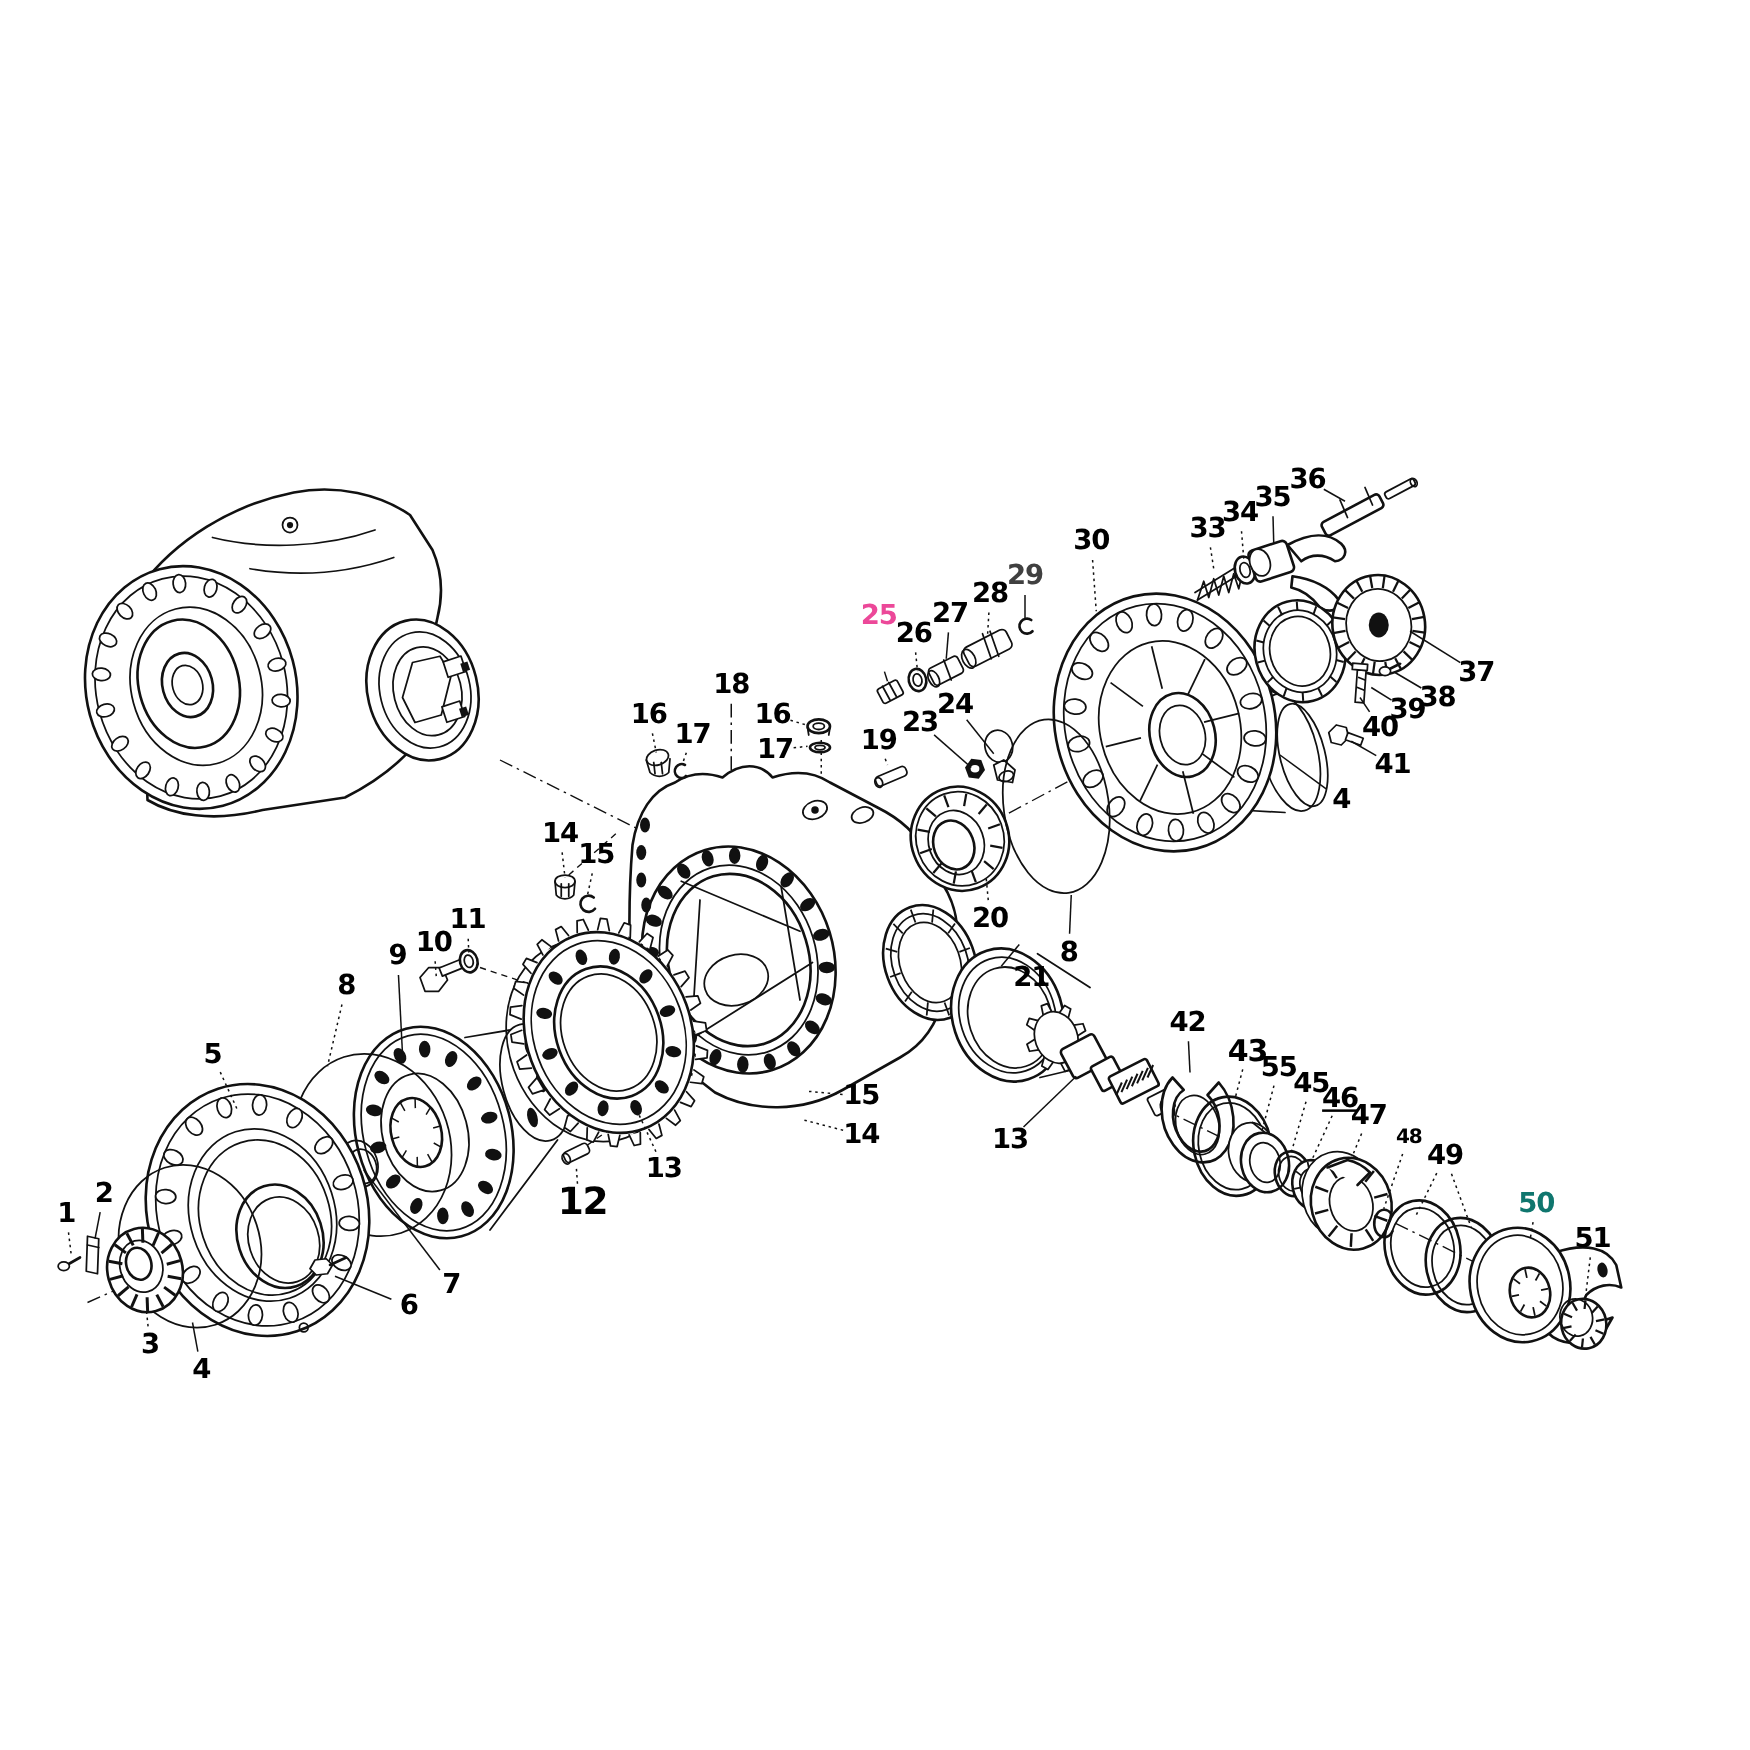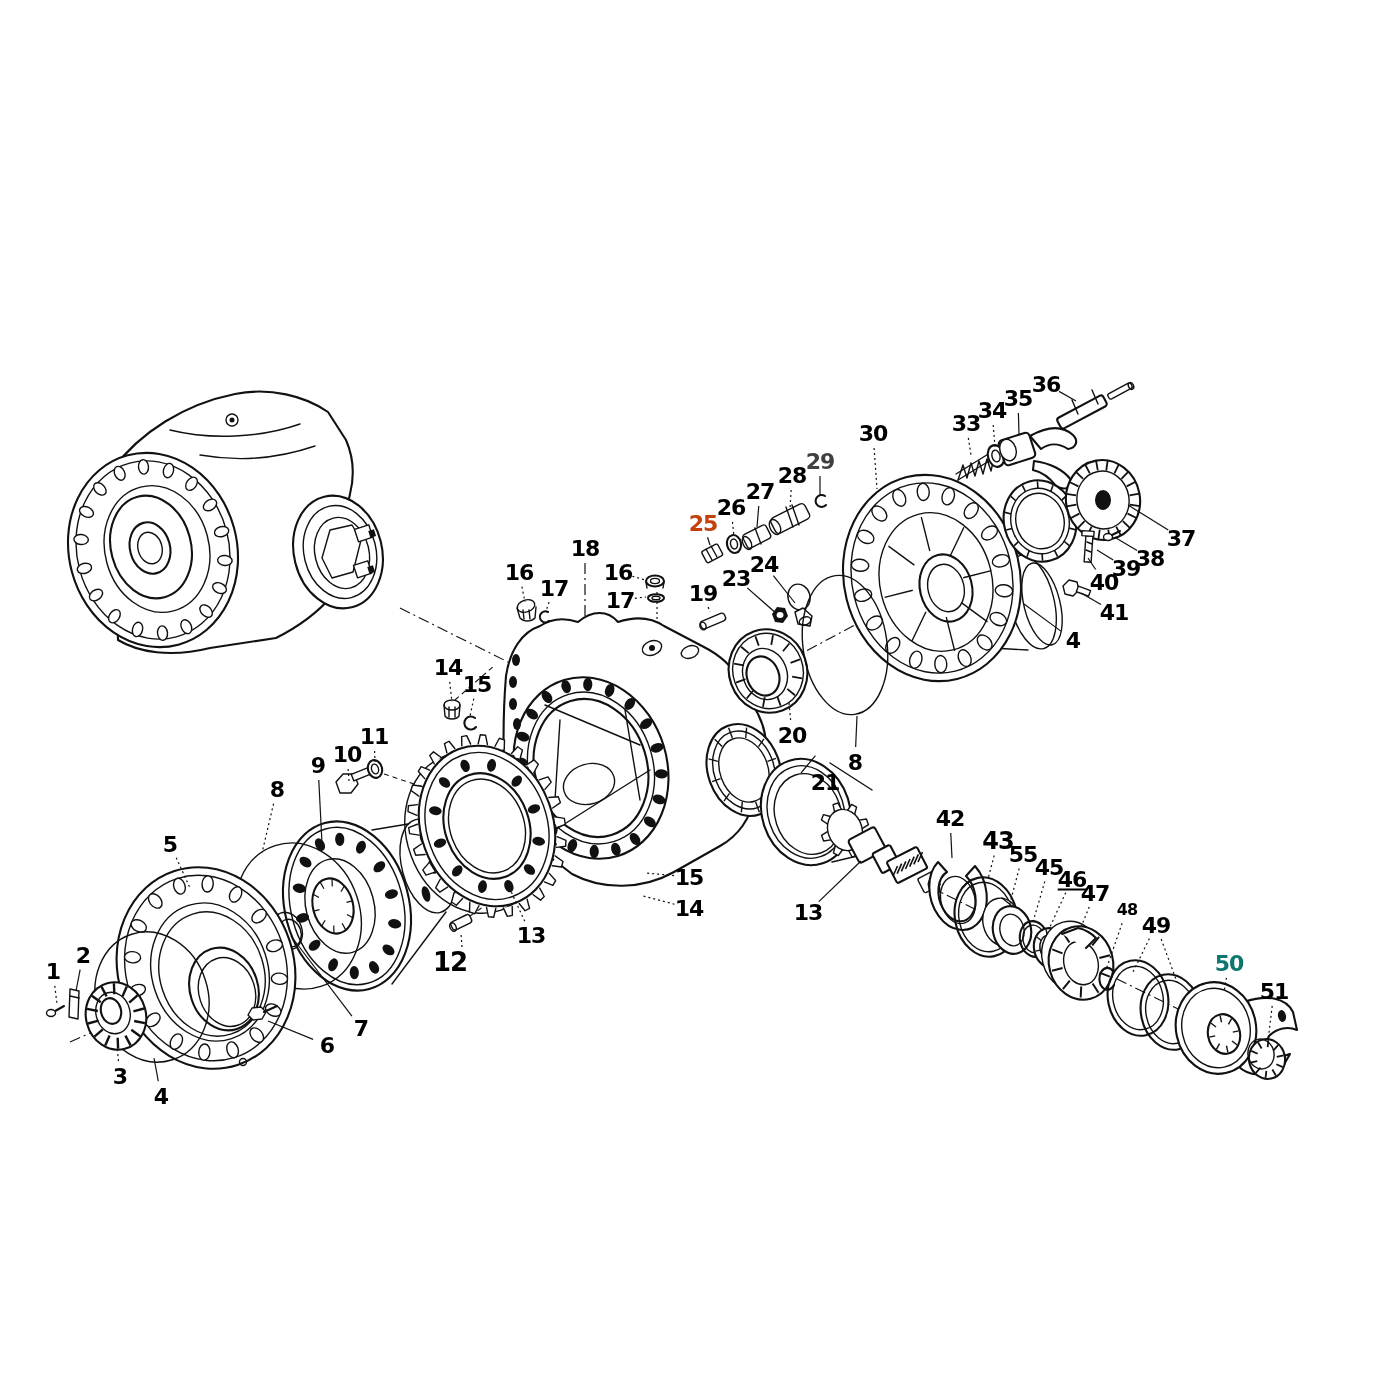--- a/index.html
+++ b/index.html
@@ -714,39 +714,39 @@
       <div class="callout" style="left: 83px; top: 955px; color: rgb(0, 0, 0); font-size: 22px;">2</div>
       <div class="callout" style="left: 120px; top: 1076px; color: rgb(0, 0, 0); font-size: 22px;">3</div>
       <div class="callout" style="left: 161px; top: 1096px; color: rgb(0, 0, 0); font-size: 22px;">4</div>
       <div class="callout" style="left: 170px; top: 844px; color: rgb(0, 0, 0); font-size: 22px;">5</div>
       <div class="callout" style="left: 327px; top: 1045px; color: rgb(0, 0, 0); font-size: 22px;">6</div>
       <div class="callout" style="left: 361px; top: 1028px; color: rgb(0, 0, 0); font-size: 22px;">7</div>
       <div class="callout" style="left: 277px; top: 789px; color: rgb(0, 0, 0); font-size: 22px;">8</div>
       <div class="callout" style="left: 318px; top: 765px; color: rgb(0, 0, 0); font-size: 22px;">9</div>
       <div class="callout" style="left: 347px; top: 754px; color: rgb(0, 0, 0); font-size: 22px;">10</div>
       <div class="callout" style="left: 374px; top: 736px; color: rgb(0, 0, 0); font-size: 22px;">11</div>
-      <div class="callout" style="left: 450px; top: 962px; color: rgb(0, 0, 0); font-size: 26px;">12</div>
+      <div class="callout" style="left: 466px; top: 962px; color: rgb(0, 0, 0); font-size: 30px;">12</div>
       <div class="callout" style="left: 531px; top: 935px; color: rgb(0, 0, 0); font-size: 22px;">13</div>
       <div class="callout" style="left: 448px; top: 667px; color: rgb(0, 0, 0); font-size: 22px;">14</div>
       <div class="callout" style="left: 477px; top: 684px; color: rgb(0, 0, 0); font-size: 22px;">15</div>
       <div class="callout" style="left: 519px; top: 572px; color: rgb(0, 0, 0); font-size: 22px;">16</div>
       <div class="callout" style="left: 554px; top: 588px; color: rgb(0, 0, 0); font-size: 22px;">17</div>
       <div class="callout" style="left: 618px; top: 572px; color: rgb(0, 0, 0); font-size: 22px;">16</div>
       <div class="callout" style="left: 620px; top: 600px; color: rgb(0, 0, 0); font-size: 22px;">17</div>
       <div class="callout" style="left: 585px; top: 548px; color: rgb(0, 0, 0); font-size: 22px;">18</div>
       <div class="callout" style="left: 703px; top: 593px; color: rgb(0, 0, 0); font-size: 22px;">19</div>
       <div class="callout" style="left: 792px; top: 735px; color: rgb(0, 0, 0); font-size: 22px;">20</div>
       <div class="callout" style="left: 825px; top: 744px; color: rgb(0, 0, 0); font-size: 22px; margin-top: 38px;">21</div>
       <div class="callout" style="left: 855px; top: 762px; color: rgb(0, 0, 0); font-size: 22px;">8</div>
       <div class="callout" style="left: 808px; top: 912px; color: rgb(0, 0, 0); font-size: 22px;">13</div>
       <div class="callout" style="left: 689px; top: 908px; color: rgb(0, 0, 0); font-size: 22px;">14</div>
       <div class="callout" style="left: 689px; top: 877px; color: rgb(0, 0, 0); font-size: 22px;">15</div>
       <div class="callout" style="left: 736px; top: 578px; color: rgb(0, 0, 0); font-size: 22px;">23</div>
       <div class="callout" style="left: 764px; top: 564px; color: rgb(0, 0, 0); font-size: 22px;">24</div>
-      <div class="callout" style="left: 703px; top: 523px; color: #c2410c; font-size: 22px;">25</div>
+      <div class="callout" style="left: 703px; top: 493px; color: #ec4899; font-size: 22px;">25</div>
       <div class="callout" style="left: 731px; top: 507px; color: rgb(0, 0, 0); font-size: 22px;">26</div>
       <div class="callout" style="left: 760px; top: 491px; color: rgb(0, 0, 0); font-size: 22px;">27</div>
       <div class="callout" style="left: 792px; top: 475px; color: rgb(0, 0, 0); font-size: 22px;">28</div>
       <div class="callout" style="left: 820px; top: 461px; color: #404040; font-size: 22px;">29</div>
       <div class="callout" style="left: 873px; top: 433px; color: rgb(0, 0, 0); font-size: 22px;">30</div>
       <div class="callout" style="left: 966px; top: 423px; color: rgb(0, 0, 0); font-size: 22px;">33</div>
       <div class="callout" style="left: 992px; top: 410px; color: rgb(0, 0, 0); font-size: 22px;">34</div>
       <div class="callout" style="left: 1018px; top: 398px; color: rgb(0, 0, 0); font-size: 22px;">35</div>
       <div class="callout" style="left: 1046px; top: 384px; color: rgb(0, 0, 0); font-size: 22px;">36</div>
       <div class="callout" style="left: 1181px; top: 538px; color: rgb(0, 0, 0); font-size: 22px;">37</div>

